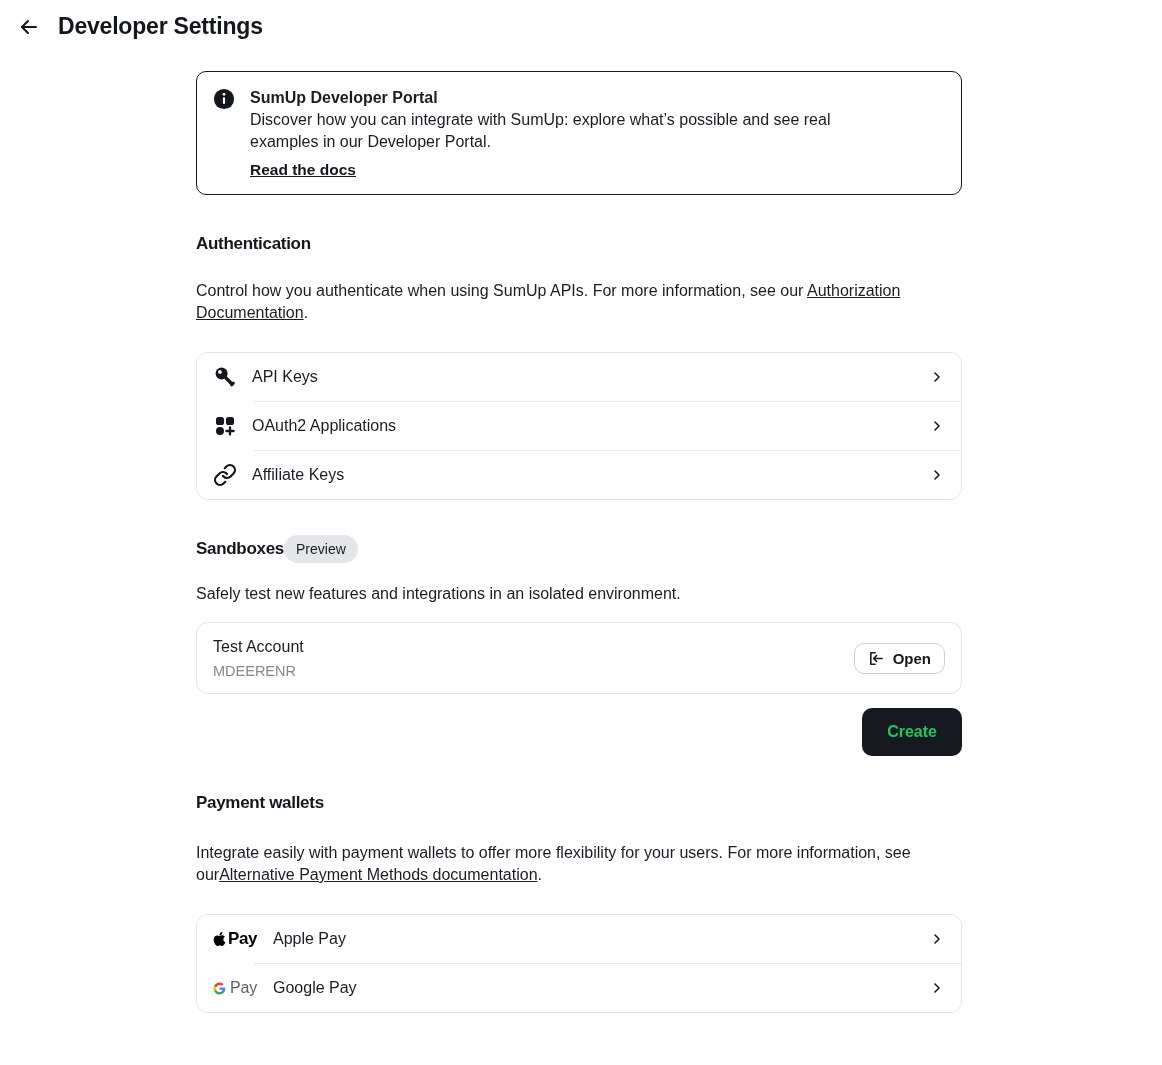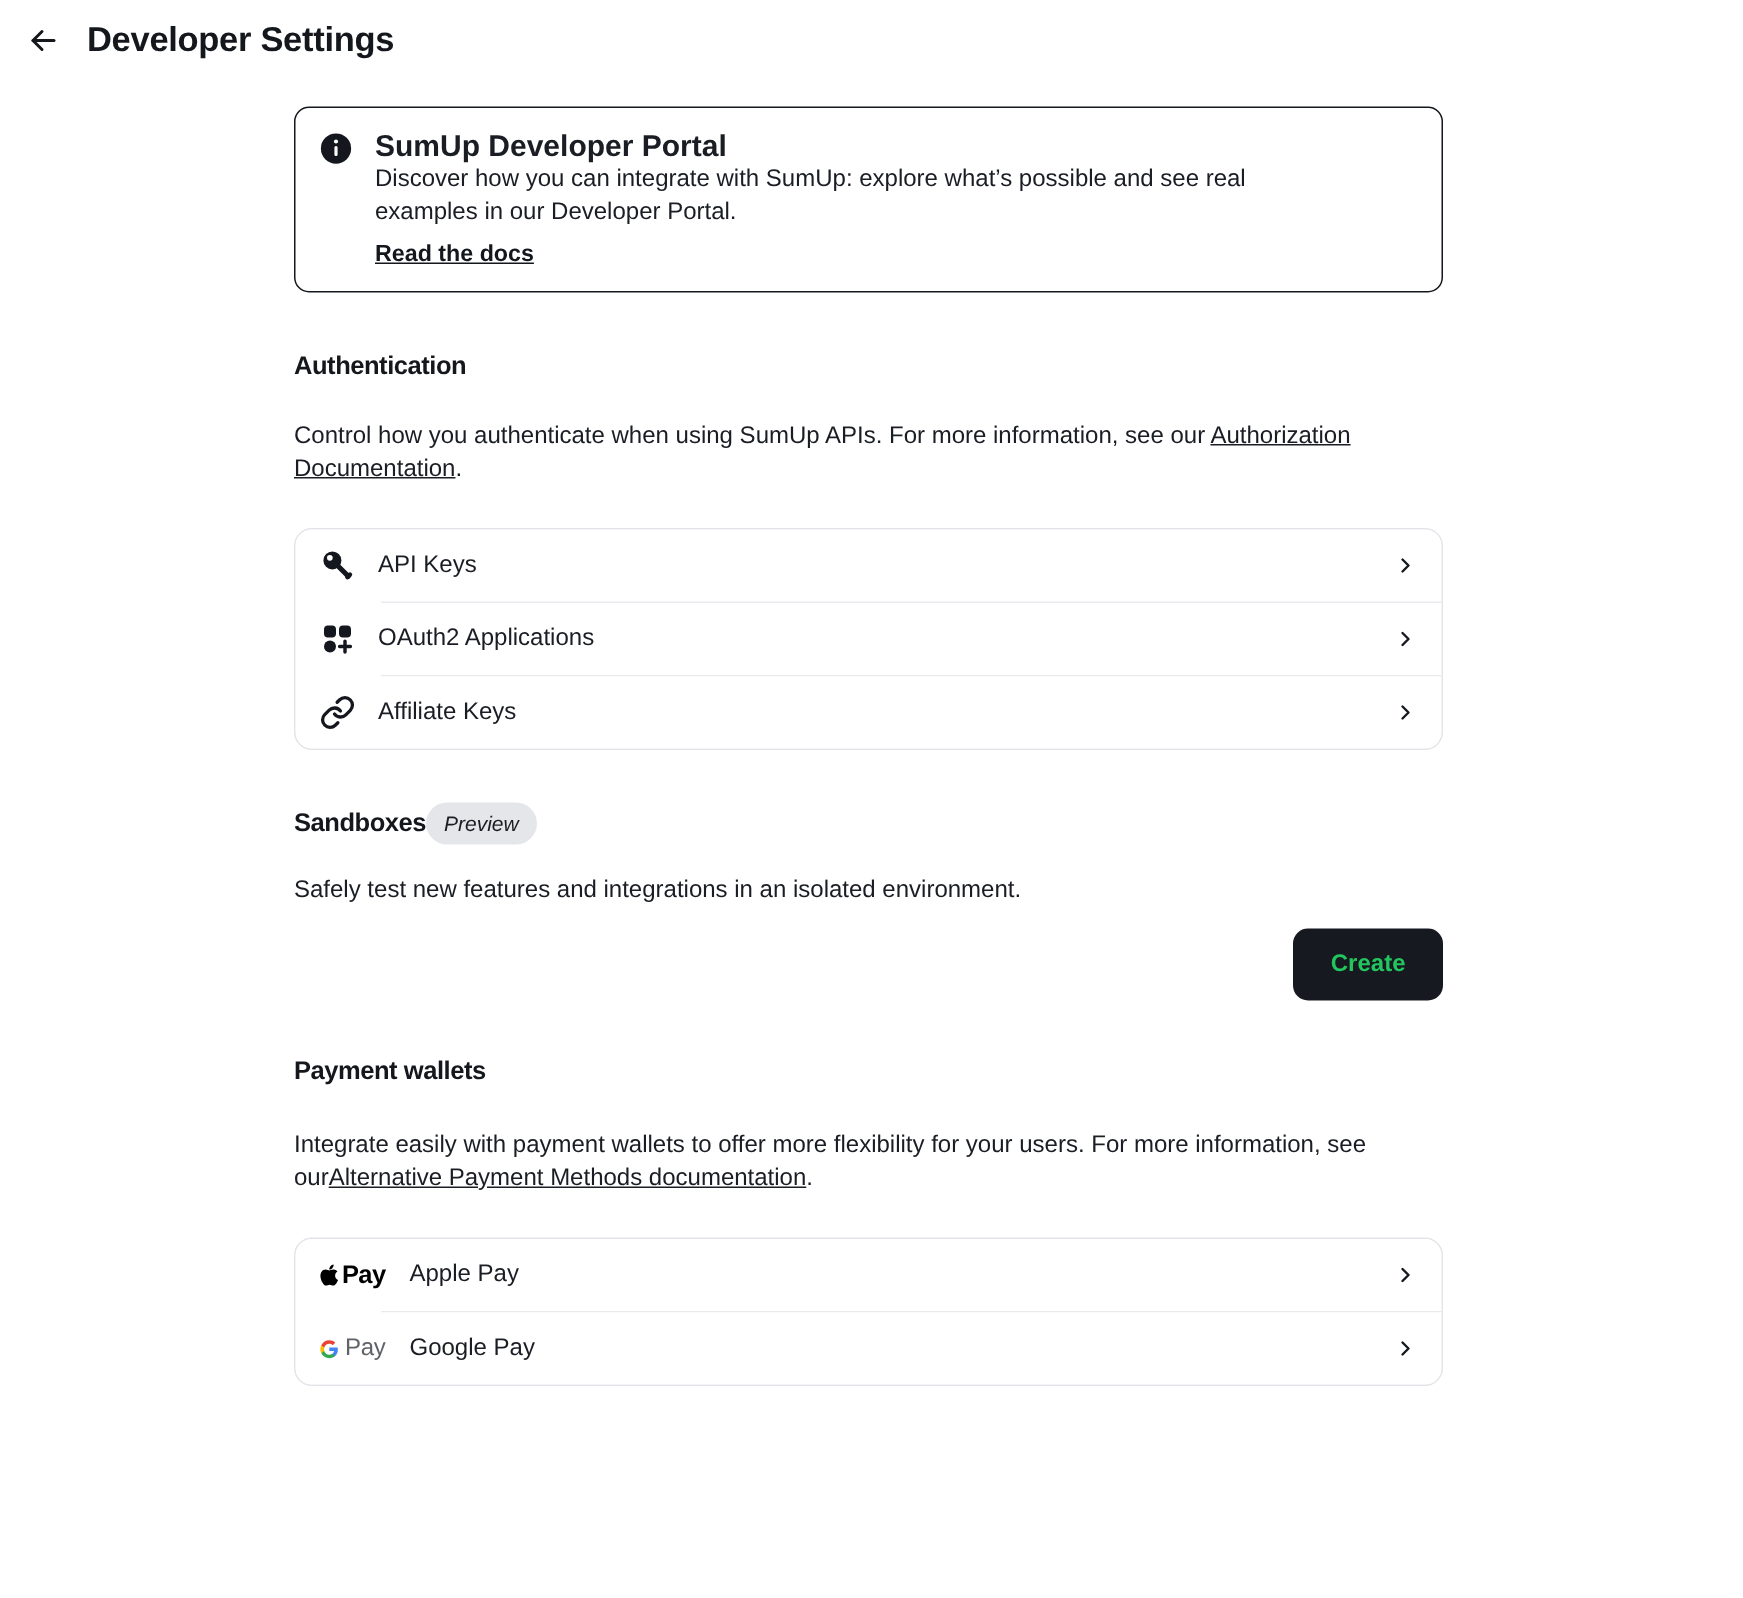--- a/index.html
+++ b/index.html
@@ -23,21 +23,21 @@
     font-size: 23px; font-weight: 700; margin: 0;
     color: #14171c; letter-spacing: -0.2px;
   }
   main { width: 766px; margin-left: 196px; }
 
   .banner {
     border: 1.5px solid #14171d; border-radius: 10px;
     padding: 15px 16px; display: flex; gap: 15px; margin-top: 20px;
   }
   .banner-icon { flex: none; margin-top: 1px; }
-  .banner-title { font-weight: 700; font-size: 20px; line-height: 22px; }
+  .banner-title { font-weight: 700; font-size: 16px; line-height: 22px; }
   .banner-body { font-size: 16px; line-height: 22px; max-width: 640px; }
   .banner-link {
     display: inline-block; margin-top: 8px; font-weight: 700;
     font-size: 15.5px; color: #14171c; text-decoration: underline; cursor: pointer;
   }
 
   .section-heading {
     font-size: 17px; font-weight: 700; margin: 34px 0 0;
     color: #14171c; letter-spacing: -0.3px; line-height: 30px;
   }
@@ -49,21 +49,21 @@
     display: flex; align-items: center; height: 48px;
     padding: 0 16px; gap: 15px; cursor: pointer; background: #fff;
   }
   .row-label { font-size: 16px; color: #1a1d23; }
   .divider { height: 1px; background: #e9eaee; margin-left: 57px; }
   .chevron { margin-left: auto; display: flex; }
 
   .sandbox-head { display: flex; align-items: center; margin-top: 34px; }
   .badge {
     background: #e4e6ea; border-radius: 999px; padding: 5px 12px;
-    font-size: 14px; font-weight: 500; color: #1a1d23; line-height: 18px; font-style: italic;
+    font-size: 14px; font-weight: 500; color: #1a1d23; line-height: 18px;
   }
   .account-card {
     border: 1px solid #e3e4e8; border-radius: 12px; margin-top: 17px;
     padding: 13px 16px; height: 72px;
     display: flex; align-items: center; justify-content: space-between;
   }
   .account-name { font-size: 16px; line-height: 22px; color: #1a1d23; }
   .account-code { font-size: 14.5px; line-height: 20px; color: #84888f; margin-top: 3px; }
   .open-btn {
     display: flex; align-items: center; gap: 8px;
@@ -168,20 +168,36 @@
       </span>
     </div>
   </div>
 
   <div class="sandbox-head">
     <h2 class="section-heading" style="margin:0">Sandboxes</h2>
     <span class="badge">Preview</span>
   </div>
   <p class="section-desc" style="margin-top:19px">Safely test new features and integrations in an isolated environment.</p>
 
+  <div class="account-card">
+    <div>
+      <div class="account-name">Test Account</div>
+      <div class="account-code">MDEERENR</div>
+    </div>
+    <button class="open-btn">
+      <span style="display:flex">
+        <svg width="17" height="17" viewBox="0 0 24 24" fill="none" stroke="#14171c" stroke-width="2.2" stroke-linecap="round" stroke-linejoin="round">
+          <path d="M10 4H4v16h6"></path>
+          <path d="M20 12H8"></path>
+          <path d="M12 8l-4 4 4 4"></path>
+        </svg>
+      </span>
+      <span>Open</span>
+    </button>
+  </div>
 
   <div class="create-row">
     <button class="create-btn">Create</button>
   </div>
 
   <h2 class="section-heading" style="margin-top:32px">Payment wallets</h2>
   <p class="section-desc" style="margin-top:24px"><span>Integrate easily with payment wallets to offer more flexibility for your users. For more information, see our</span><a class="inline-link">Alternative Payment Methods documentation</a><span>.</span></p>
 
   <div class="list-card">
     <div class="list-row wallet-row">

